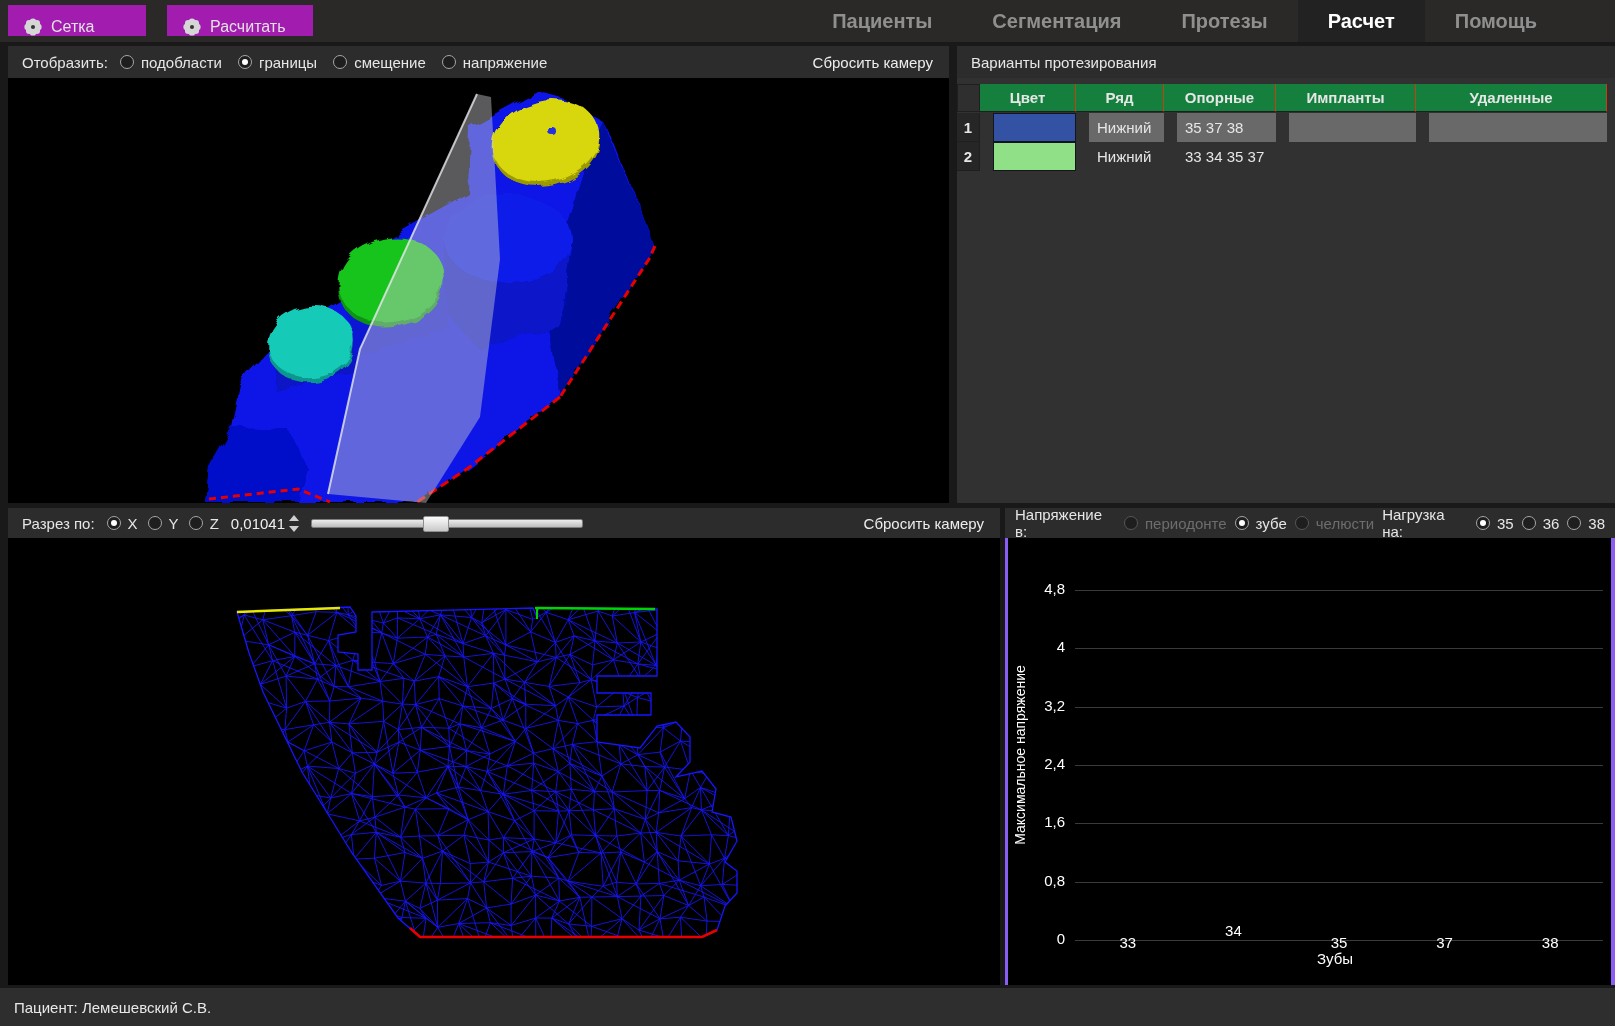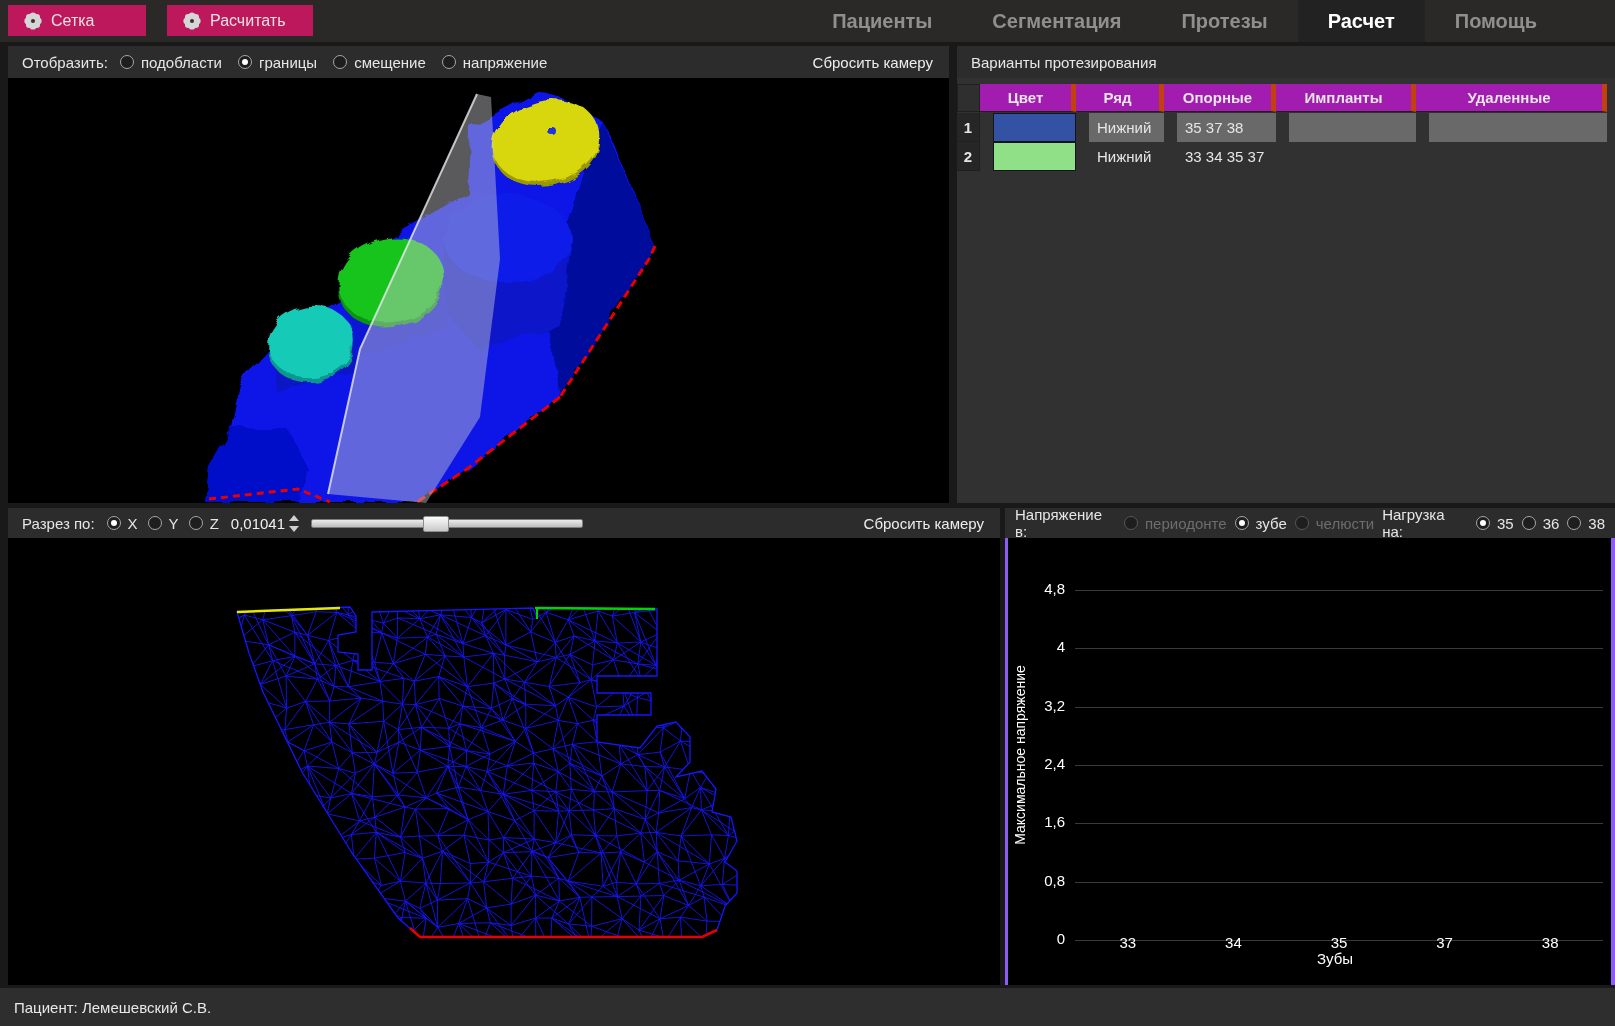--- a/index.html
+++ b/index.html
@@ -1,22 +1,22 @@
 <!DOCTYPE html>
 <html><head>
 <meta charset="utf-8">
 <style>
   * { margin:0; padding:0; box-sizing:border-box; }
   html,body { width:1615px; height:1026px; overflow:hidden; background:#191919;
     font-family:"Liberation Sans", sans-serif; color:#e6e6e6; font-size:15px; }
 
   
   .toolbar { position:absolute; left:0; top:0; width:1615px; height:42px; background:#2a2928; }
-  .tool-btn { position:absolute; top:5px; height:31px; display:flex; align-items:center; gap:9px;
-    padding:0 16px; background:#be185d; color:#e2e2e2; font-size:16px; cursor:default; }
+  .tool-btn { position:absolute; top:5px; height:31px; display:flex; align-items:flex-end; gap:9px;
+    padding:0 16px; background:#a21caf; color:#e2e2e2; font-size:16px; cursor:default; }
   .tool-btn svg { display:block; }
   .tabs { position:absolute; right:48px; top:0; height:42px; display:flex; }
   .tab { height:42px; line-height:42px; padding:0 30px; font-size:20px; font-weight:bold;
     color:#8f8f8f; }
   .tab.active { background:#232222; color:#ffffff; }
 
   
   .phdr { position:absolute; background:#2c2c2c; display:flex; align-items:center; padding:0 14px; }
   .phdr .spacer { flex:1; }
   .flatbtn { color:#ededed; padding:0 2px; }
@@ -31,22 +31,22 @@
   .rgroup.disabled .rlabel { color:#6d6d6d; }
 
   
   .viewport { position:absolute; background:#000; overflow:hidden; }
 
   
   .panel-tr { position:absolute; left:957px; top:46px; width:658px; height:457px; background:#313131; }
   .panel-tr .phdr { left:0; top:0; width:658px; height:32px; position:absolute; }
   .vtable { position:absolute; left:0; top:38px; width:650px; display:grid;
     grid-template-columns:23px 96px 88px 112px 140px 1fr; grid-auto-rows:29px; }
-  .vtable .hc { background:#a21caf; font-weight:bold; display:flex; align-items:center;
-    justify-content:center; border-right:5px solid #c2410c; border-bottom:1px solid #1f1f1f; height:28px; }
+  .vtable .hc { background:#15803d; font-weight:bold; display:flex; align-items:center;
+    justify-content:center; border-right:1px solid #c2410c; border-bottom:1px solid #1f1f1f; height:28px; }
   .vtable .corner { background:#2f2f2f; border:1px solid #1f1f1f; }
   .vtable .numc { background:#262626; font-weight:bold; display:flex; align-items:center;
     justify-content:center; border-right:1px solid #1f1f1f; border-bottom:1px solid #1f1f1f; }
   .cell { display:flex; align-items:center; padding:0 8px; background:#313131;margin-left:13px; }
   .swatch-cell { padding:0; }
   .swatch { width:100%; height:100%; border:1px solid #14141e; }
   .row-sel .cell { background:#696969; }
   .row-sel .swatch-cell { background:#696969; }
 
   
@@ -299,21 +299,21 @@
       <div class="ytick" style="left:5px;top:275.3333333333333px;">1,6</div>
       <div class="gridline" style="left:67px;top:227px;width:528px;"></div>
       <div class="ytick" style="left:5px;top:217px;">2,4</div>
       <div class="gridline" style="left:67px;top:168.66666666666663px;width:528px;"></div>
       <div class="ytick" style="left:5px;top:158.66666666666663px;">3,2</div>
       <div class="gridline" style="left:67px;top:110.33333333333331px;width:528px;"></div>
       <div class="ytick" style="left:5px;top:100.33333333333331px;">4</div>
       <div class="gridline" style="left:67px;top:52px;width:528px;"></div>
       <div class="ytick" style="left:5px;top:42px;">4,8</div>
       <div class="xtick" style="left:89.8px;top:396px;">33</div>
-      <div class="xtick" style="left:195.39999999999998px;top:396px;">34</div>
+      <div class="xtick" style="left:195.39999999999998px;top:384px;">34</div>
       <div class="xtick" style="left:301px;top:396px;">35</div>
       <div class="xtick" style="left:406.59999999999997px;top:396px;">37</div>
       <div class="xtick" style="left:512.2px;top:396px;">38</div>
       <div class="xlabel" style="left:309px;top:412px;">Зубы</div>
       <div class="ylabel" style="left:-136px;top:207px;">Максимальное напряжение</div>
     </div>
 </div>
 
 <div class="statusbar">
   <span>Пациент: Лемешевский С.В.</span>

